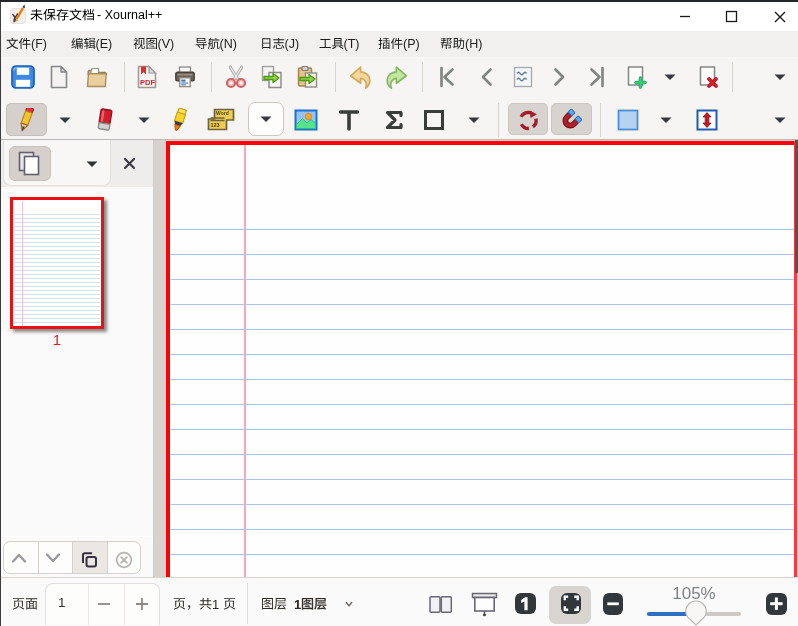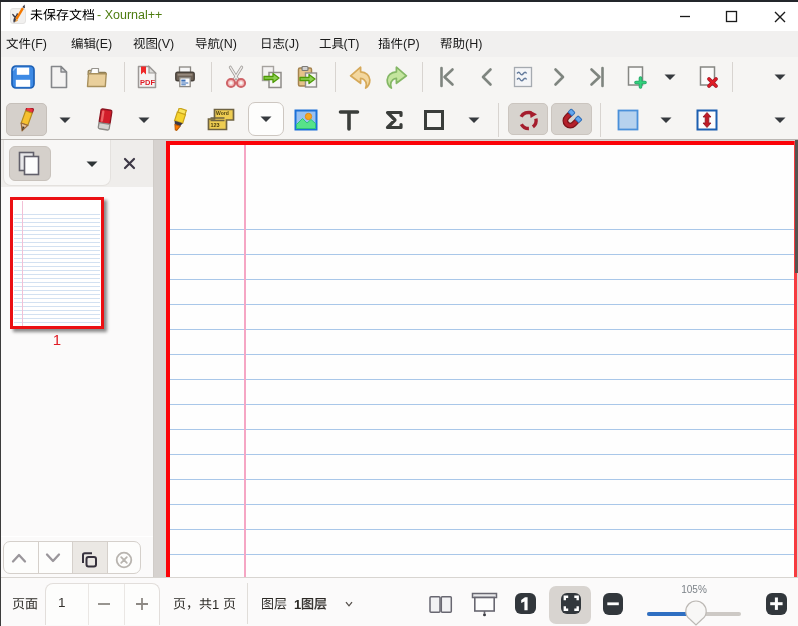--- a/index.html
+++ b/index.html
@@ -13,21 +13,21 @@
     <div class="abs" style="left:0;top:2px;width:1px;height:624px;background:#3c3c3c;z-index:60"></div>
     <div class="abs" style="left:1px;top:2px;width:797px;height:29px;background:#ffffff"></div>
     <div class="abs" style="left:10px;top:8px;width:14px;height:14px;background:#f1f0ef;border-radius:3px;border:1px solid #e4e3e2"></div>
 <svg class="abs" style="left:9px;top:3px" width="22" height="23" viewBox="0 0 22 23">
 <path d="M3.8 11.5 C5.5 13 6.5 15.5 6.2 17.8 M7.8 12.3 C6.2 14 4.6 16.8 5.1 18.8" stroke="#3a3844" stroke-width="1.3" fill="none" stroke-linecap="round"></path>
 <circle cx="8.3" cy="11.2" r="0.9" fill="#3a3844"></circle>
 <path d="M7.4 16.2 L13.9 5.2" stroke="#f57900" stroke-width="2.4" fill="none"></path>
 <path d="M13.3 4.2 L15.6 1.6 L15.9 5.2 Z" fill="#2c2a36"></path>
 <path d="M7.9 15.9 L6.4 18.6 L8.9 17.4" fill="#f5b955" stroke="#e09030" stroke-width="0.6"></path>
 </svg>
-    <div class="abs row" style="left:30px;top:7px;height:16px;font-size:12.5px;color:#4d7c0f">
+    <div class="abs row" style="left:30px;top:7px;height:16px;font-size:12.5px;color:#000000">
       <svg style="display:inline-block;vertical-align:-1.5px" width="65.0" height="13.0" viewBox="0 0 65.0 13.0" fill="#000000">
         <path transform="translate(0.0,10.4) scale(0.0130,-0.0130)" d="M459 839V676H133V602H459V429H62V355H416C326 226 174 101 34 39C51 24 76 -5 89 -24C221 44 362 163 459 296V-80H538V300C636 166 778 42 911 -25C924 -5 949 25 966 40C826 101 673 226 581 355H942V429H538V602H874V676H538V839Z"></path>
         <path transform="translate(13.0,10.4) scale(0.0130,-0.0130)" d="M452 726H824V542H452ZM380 793V474H598V350H306V281H554C486 175 380 74 277 23C294 9 317 -18 329 -36C427 21 528 121 598 232V-80H673V235C740 125 836 20 928 -38C941 -19 964 7 981 22C884 74 782 175 718 281H954V350H673V474H899V793ZM277 837C219 686 123 537 23 441C36 424 58 384 65 367C102 404 138 448 173 496V-77H245V607C284 673 319 744 347 815Z"></path>
         <path transform="translate(26.0,10.4) scale(0.0130,-0.0130)" d="M613 349V266H335V196H613V10C613 -4 610 -8 592 -9C574 -10 514 -10 448 -8C458 -29 468 -58 471 -79C557 -79 613 -79 647 -68C680 -56 689 -35 689 9V196H957V266H689V324C762 370 840 432 894 492L846 529L831 525H420V456H761C718 416 663 375 613 349ZM385 840C373 797 359 753 342 709H63V637H311C246 499 153 370 31 284C43 267 61 235 69 216C112 247 152 282 188 320V-78H264V411C316 481 358 557 394 637H939V709H424C438 746 451 784 462 821Z"></path>
         <path transform="translate(39.0,10.4) scale(0.0130,-0.0130)" d="M423 823C453 774 485 707 497 666L580 693C566 734 531 799 501 847ZM50 664V590H206C265 438 344 307 447 200C337 108 202 40 36 -7C51 -25 75 -60 83 -78C250 -24 389 48 502 146C615 46 751 -28 915 -73C928 -52 950 -20 967 -4C807 36 671 107 560 201C661 304 738 432 796 590H954V664ZM504 253C410 348 336 462 284 590H711C661 455 592 344 504 253Z"></path>
         <path transform="translate(52.0,10.4) scale(0.0130,-0.0130)" d="M851 776C830 702 788 597 753 534L813 515C848 575 891 673 925 755ZM397 751C430 679 469 582 486 521L551 547C533 608 493 701 458 774ZM193 840V626H47V555H181C151 418 88 260 26 175C38 158 56 128 65 108C113 175 159 287 193 401V-79H264V424C295 374 332 312 347 279L393 337C375 365 291 482 264 516V555H390V626H264V840ZM369 63V-9H842V-71H916V471H694V837H621V471H392V398H842V269H404V201H842V63Z"></path>
       </svg>
       <span style="margin-left:2px"> - Xournal++</span>
     </div>
     <svg class="abs" style="left:670px;top:2px" width="128" height="29" viewBox="0 0 128 29">
@@ -421,21 +421,21 @@
     </svg>
     <div class="abs" style="left:549px;top:586px;width:42px;height:38px;background:#d8d4d0;border-radius:7px"></div>
     <div class="abs" style="left:560.5px;top:593px;width:20.5px;height:21px;background:#32373c;border-radius:6px"></div>
     <svg class="abs" style="left:560.5px;top:593px" width="20.5" height="21" viewBox="0 0 20.5 21">
       <path d="M7.2 3.8 H3.8 V7.2 M13.3 3.8 H16.7 V7.2 M3.8 13.3 V16.7 H7.2 M16.7 13.3 V16.7 H13.3" stroke="#fff" stroke-width="2.4" fill="none"></path>
     </svg>
     <div class="abs" style="left:602.5px;top:592.5px;width:20px;height:22px;background:#32373c;border-radius:6px"></div>
     <svg class="abs" style="left:602.5px;top:592.5px" width="20" height="22" viewBox="0 0 20 22">
       <rect x="4.3" y="9.4" width="11.5" height="2.8" fill="#fff"></rect>
     </svg>
-    <div class="abs" style="left:664px;top:584px;width:60px;height:13px;font-size:10px;color:#7c8288;text-align:center">105%</div>
+    <div class="abs" style="left:664px;top:584px;width:60px;height:13px;font-size:17px;color:#7c8288;text-align:center">105%</div>
     <div class="abs" style="left:647px;top:611.5px;width:94px;height:4px;background:#cdc9c5;border-radius:2px"></div>
     <div class="abs" style="left:647px;top:611.5px;width:42px;height:4px;background:#2f6fc2;border-radius:2px 0 0 2px"></div>
     <svg class="abs" style="left:684px;top:600px" width="24" height="26" viewBox="0 0 24 26">
 <path d="M12 1 A 10.2 10.2 0 0 1 22.2 11.2 C 22.2 14.5 20.5 17.5 18 19.3 L12 25 L6 19.3 C 3.5 17.5 1.8 14.5 1.8 11.2 A 10.2 10.2 0 0 1 12 1 Z" fill="#f8f7f6" stroke="#bcb8b4" stroke-width="1.2"></path>
     </svg>
     <div class="abs" style="left:765.8px;top:593px;width:20.8px;height:22px;background:#32373c;border-radius:6px"></div>
     <svg class="abs" style="left:765.8px;top:593px" width="20.8" height="22" viewBox="0 0 20.8 22">
       <rect x="4.2" y="9.2" width="12.4" height="3" fill="#fff"></rect>
       <rect x="8.9" y="4.5" width="3" height="12.4" fill="#fff"></rect>
     </svg>

